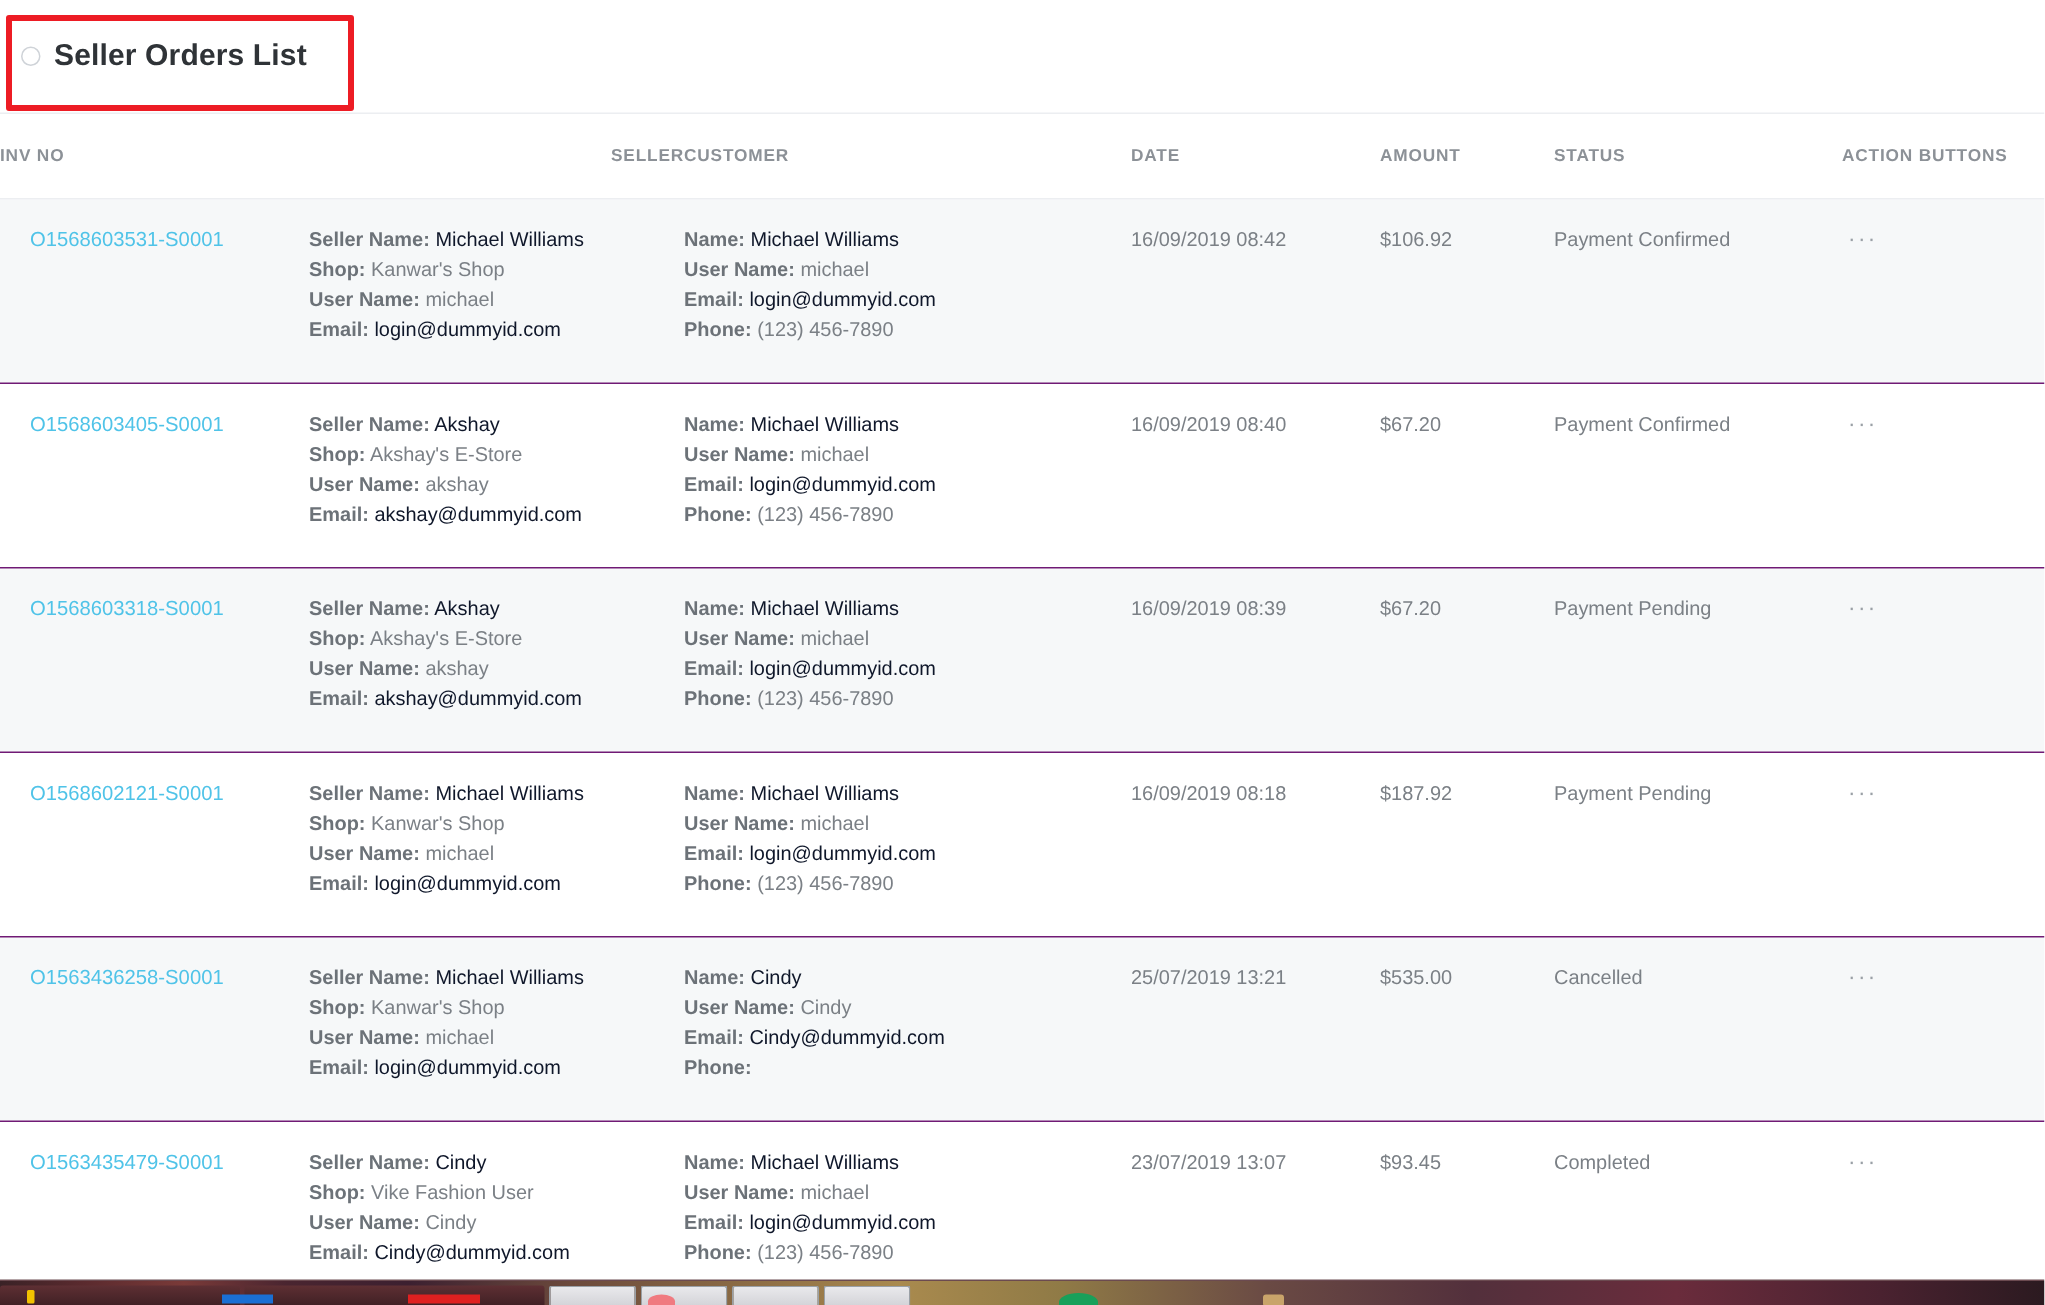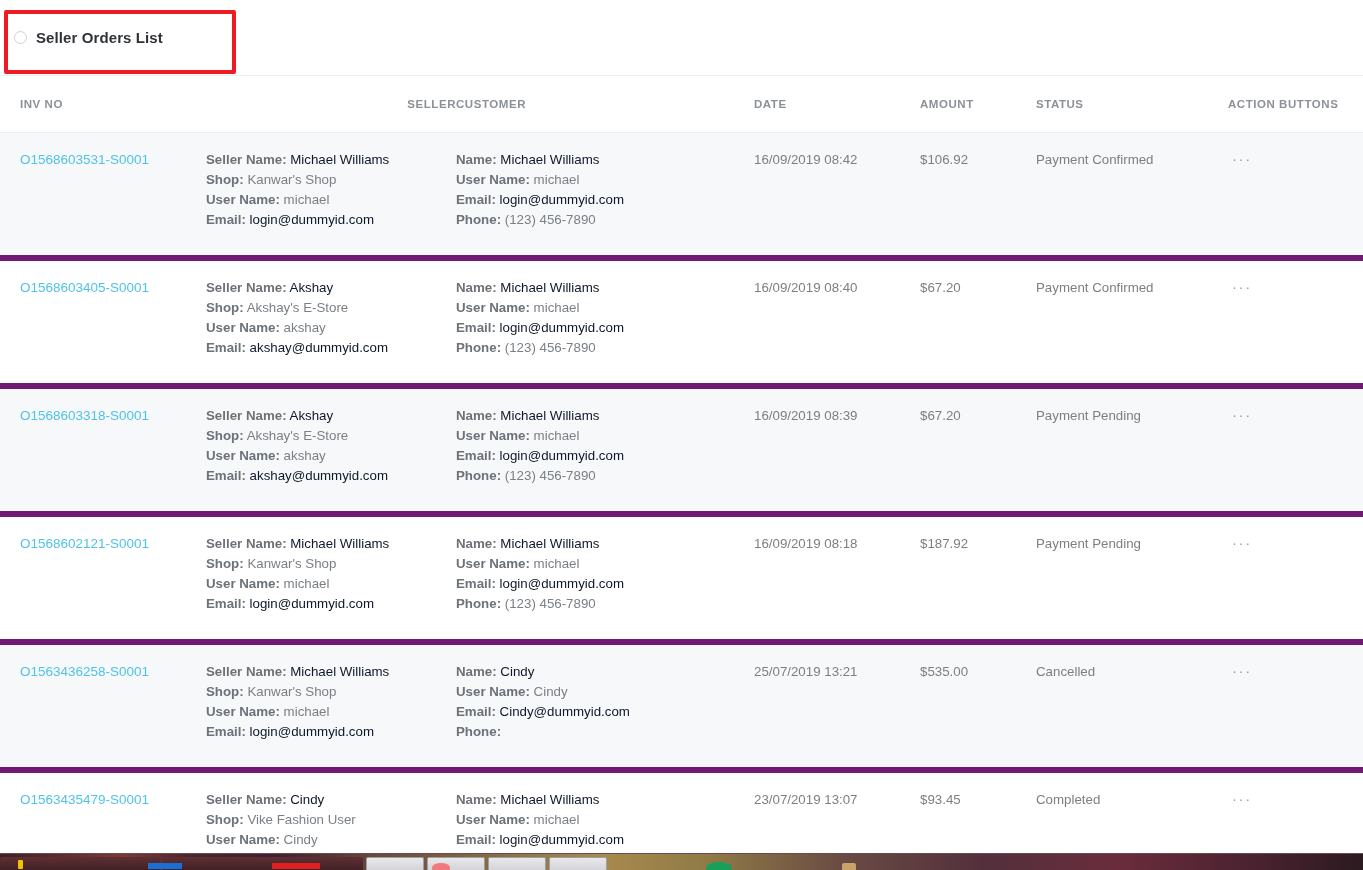--- a/index.html
+++ b/index.html
@@ -41,21 +41,21 @@
   }
   .radio-dot {
     width: 13px; height: 13px;
     border: 1.6px solid #cfd3d8;
     border-radius: 50%;
     background: #ffffff;
     flex: 0 0 auto;
     margin-right: 9px;
   }
   .page-title {
-    font-size: 15px;
+    font-size: 20px;
     font-weight: bold;
     color: #2f3337;
     letter-spacing: .1px;
     white-space: nowrap;
   }
 
   
   .orders-table {
     width: 100%;
     border-collapse: collapse;
@@ -72,34 +72,34 @@
     border-bottom: 1px solid #eceef1;
     background: #ffffff;
     vertical-align: middle;
   }
   .orders-table td {
     vertical-align: top;
     padding-top: 17px;
     padding-bottom: 25px;
     font-size: 13.3px;
     color: #6c7278;
-    border-bottom: 6px solid #701a75;
+    border-bottom: 1px solid #701a75;
     line-height: 20px;
   }
 
   
   .col-inv    { width: 206px; padding-left: 20px; }
   .col-seller { width: 250px; padding-left: 0px; }
   .col-cust   { width: 298px; padding-left: 0px; }
   .col-date   { width: 166px; padding-left: 0px; }
   .col-amount { width: 116px; padding-left: 0px; }
   .col-status { width: 192px; padding-left: 0px; }
   .col-action { width: 135px; padding-left: 0px; margin-left: 44px; }
 
-  th.col-inv    { padding-left: 20px; }
+  th.col-inv    { }
   th.col-seller { padding-left: 0; text-align: right; }
 
   
   th.col-cust   { padding-left: 0; }
   th.col-action { padding-left: 0; }
 
   .row-alt td { background: #f6f8f9; }
   .row-plain td { background: #ffffff; }
 
   .inv-link {

